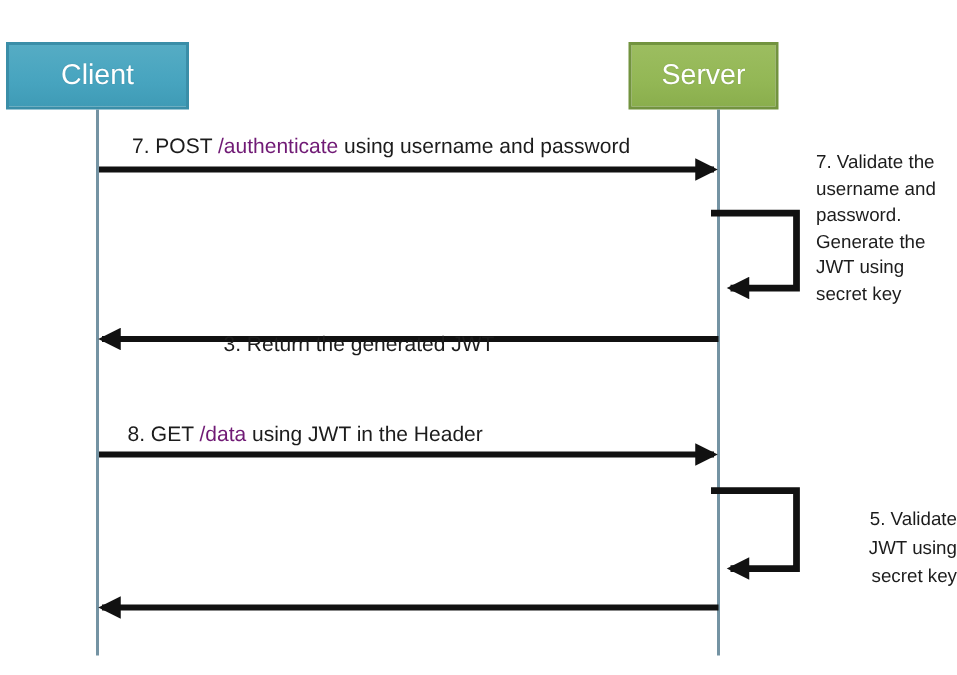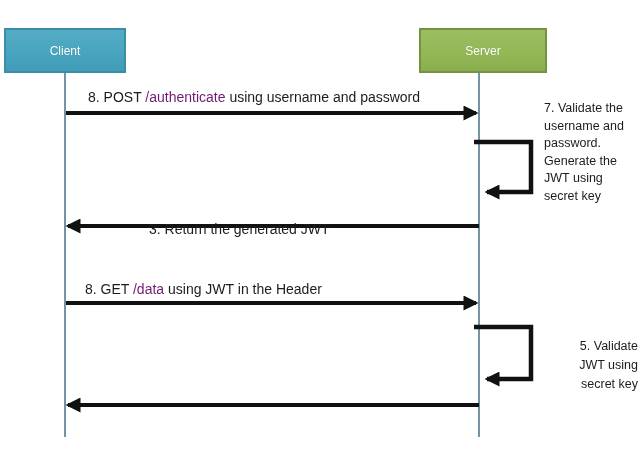--- a/index.html
+++ b/index.html
@@ -7,31 +7,31 @@
     position:relative;
     width:638px; height:450px;
     background:#ffffff;
     font-family:"Liberation Sans", sans-serif;
     overflow:hidden;
   }
   .actor-box {
     position:absolute;
     top:28px; height:45px;
     display:flex; align-items:center; justify-content:center;
-    color:#ffffff; font-size:12px;
+    color:#ffffff; font-size:19px;
     box-sizing:border-box;
     text-shadow:0 0 1px rgba(0,0,0,0.15);
   }
   .actor-client {
     left:4px; width:122px;
     background:linear-gradient(#55acc4,#47a4bf 60%,#3f9bb6);
     border:2px solid #3a8ea8;
   }
   .actor-server {
-    left:419px; width:128px;
+    left:419px; width:100px;
     background:linear-gradient(#9cbd60,#93b755 60%,#8aae4d);
     border:2px solid #72933f;
   }
   .lifeline {
     position:absolute;
     top:73px; height:364px; width:2px;
     background:#7493a3;
   }
   .lifeline-client { left:64px; }
   .lifeline-server { left:478px; }
@@ -75,21 +75,21 @@
     </defs>
     <line x1="66" y1="113" x2="476" y2="113" stroke="#111111" stroke-width="4" marker-end="url(#ah)"></line>
     <path d="M474,142 H531 V192 H487" fill="none" stroke="#111111" stroke-width="4.5" marker-end="url(#ah)"></path>
     <line x1="479" y1="226" x2="68" y2="226" stroke="#111111" stroke-width="4" marker-end="url(#ah)"></line>
     <line x1="66" y1="303" x2="476" y2="303" stroke="#111111" stroke-width="4" marker-end="url(#ah)"></line>
     <path d="M474,327 H531 V379 H487" fill="none" stroke="#111111" stroke-width="4.5" marker-end="url(#ah)"></path>
     <line x1="479" y1="405" x2="68" y2="405" stroke="#111111" stroke-width="4" marker-end="url(#ah)"></line>
   </svg>
 
   <div class="msg" style="left:88px; top:89px;">
-    <span>8. POST </span><span class="endpoint">/authenticate</span><span> using username and password</span>
+    <span>7. POST </span><span class="endpoint">/authenticate</span><span> using username and password</span>
   </div>
 
   <div class="msg" style="left:149px; top:201px;margin-top:20px;">
     <span>3. Return the generated JWT</span>
   </div>
 
   <div class="msg" style="left:85px; top:281px;">
     <span>8. GET </span><span class="endpoint">/data</span><span> using JWT in the Header</span>
   </div>
 

